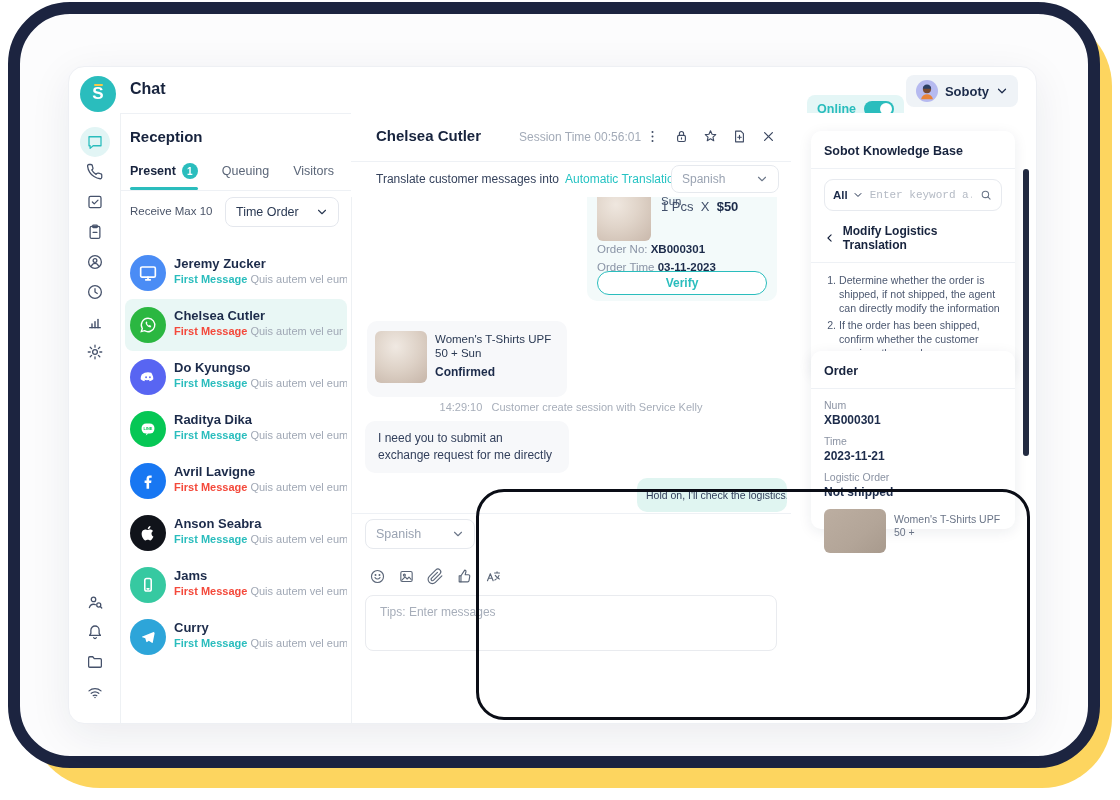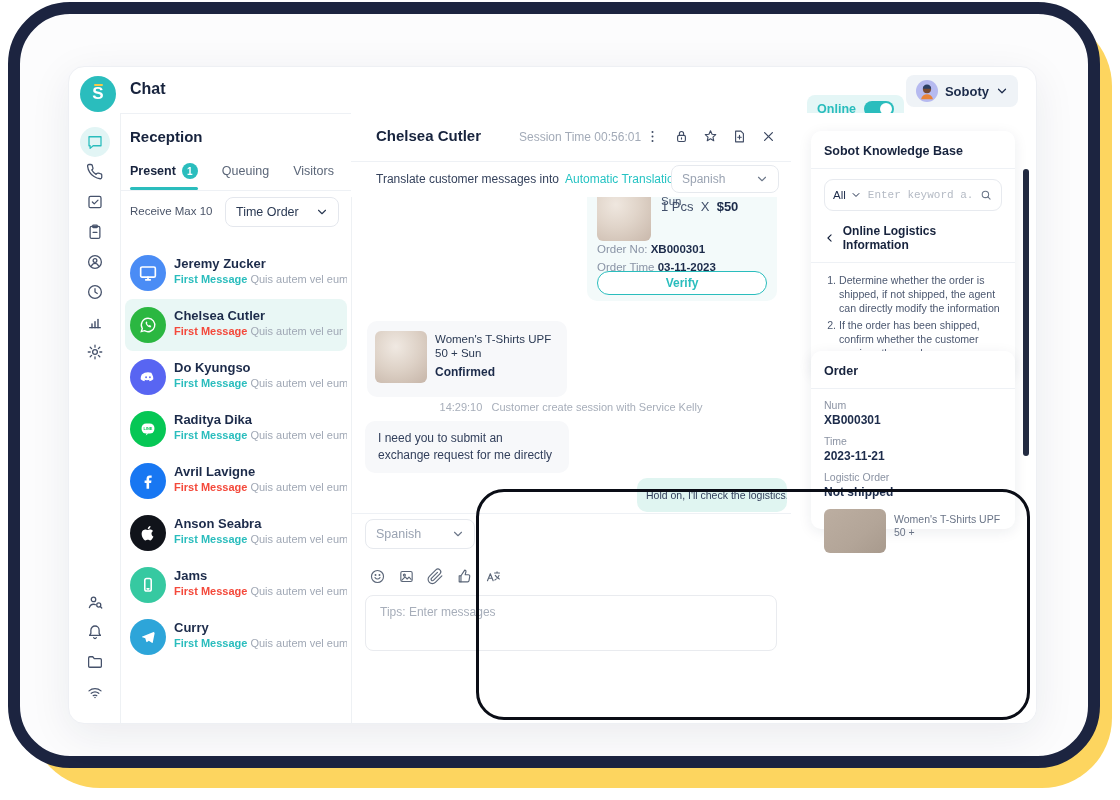--- a/index.html
+++ b/index.html
@@ -118,21 +118,21 @@
 
   
   .right-panel{position:absolute;right:0;top:46px;width:245px;bottom:0;background:#fff;}
   .side-card{position:absolute;left:20px;width:204px;background:#fff;border-radius:10px;
              box-shadow:0 3px 14px rgba(23,35,61,.08);box-sizing:border-box;padding:13px;}
   .kb-card{top:18px;min-height:210px;}
   .oi-card{top:238px;height:178px;}
   .sc-title{font-size:12.5px;font-weight:bold;color:#17233d;}
   .sc-div{height:1px;background:#eef1f5;margin:10px -13px;}
   .kb-search{height:30px;border:1px solid #e7eaef;border-radius:9px;display:flex;align-items:center;padding:0 8px;gap:5px;}
-  .kb-all{font-size:11.5px;font-weight:normal;color:#1c2b4a;}
+  .kb-all{font-size:11.5px;font-weight:bold;color:#1c2b4a;}
   .kb-input{border:none;outline:none;flex:1;min-width:0;font-size:11px;color:#5b6678;
             font-family:Liberation Mono, monospace;}
   .kb-input::placeholder{color:#b4bac4;}
   .kb-article{display:flex;align-items:center;gap:7px;margin-top:13px;font-size:12px;font-weight:bold;color:#17233d;}
   .kb-steps{margin:10px 0 0;padding-left:15px;font-size:10.6px;color:#4c5870;line-height:14px;}
   .kb-steps li{margin-bottom:3px;}
   .oi-label{font-size:10.5px;color:#8b93a3;margin-top:8px;}
   .oi-value{font-size:12px;font-weight:bold;color:#1c2b4a;margin-top:2px;}
   .oi-prod{display:flex;gap:8px;margin-top:10px;align-items:flex-start;}
   .oi-thumb{width:62px;height:44px;border-radius:6px;background:linear-gradient(140deg,#bcaea1,#b3a598 60%,#a89a8d);flex:none;}
@@ -510,21 +510,21 @@
           <input class="kb-input" readonly="" placeholder="Enter keyword a..." style="">
           <svg viewBox="0 0 24 24" width="14" height="14" fill="none" stroke="#6b7688" stroke-width="1.8" stroke-linecap="round">
               <circle cx="11" cy="11" r="5.5"></circle>
               <path d="M15.2 15.2L19 19"></path>
             </svg>
         </div>
         <div class="kb-article">
           <svg viewBox="0 0 24 24" width="12" height="12" fill="none" stroke="#17233d" stroke-width="2.2" stroke-linecap="round" stroke-linejoin="round">
               <path d="M14.5 5.5L8 12l6.5 6.5"></path>
             </svg>
-          <span>Online Logistics Information</span>
+          <span>Modify Logistics Translation</span>
         </div>
         <div class="sc-div"></div>
         <ol class="kb-steps">
           <li>Determine whether the order is shipped, if not shipped, the agent can directly modify the information</li>
           <li>If the order has been shipped, confirm whether the customer receives the goods</li>
         </ol>
       </div>
 
       <div class="side-card oi-card">
         <div class="sc-title">Order</div>

